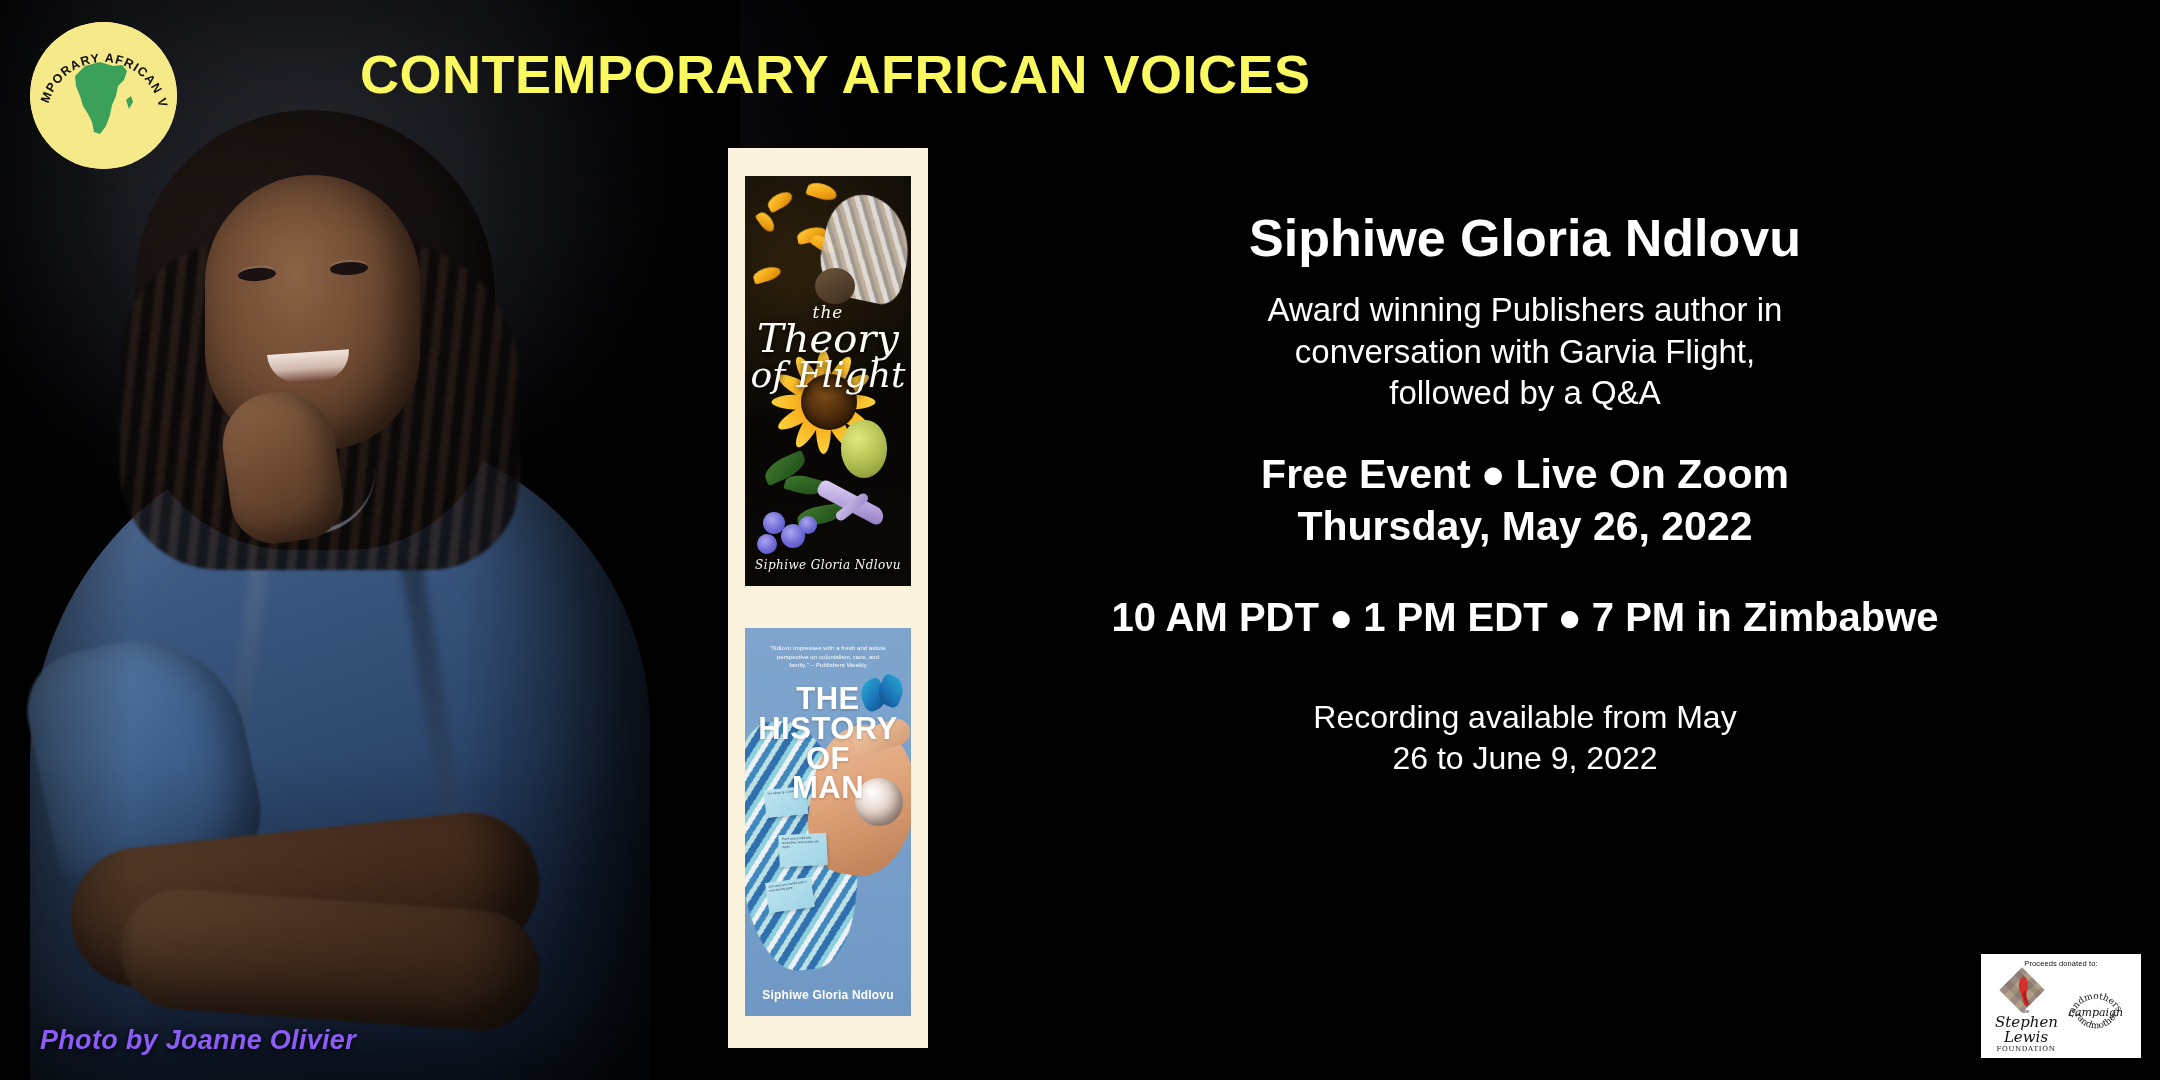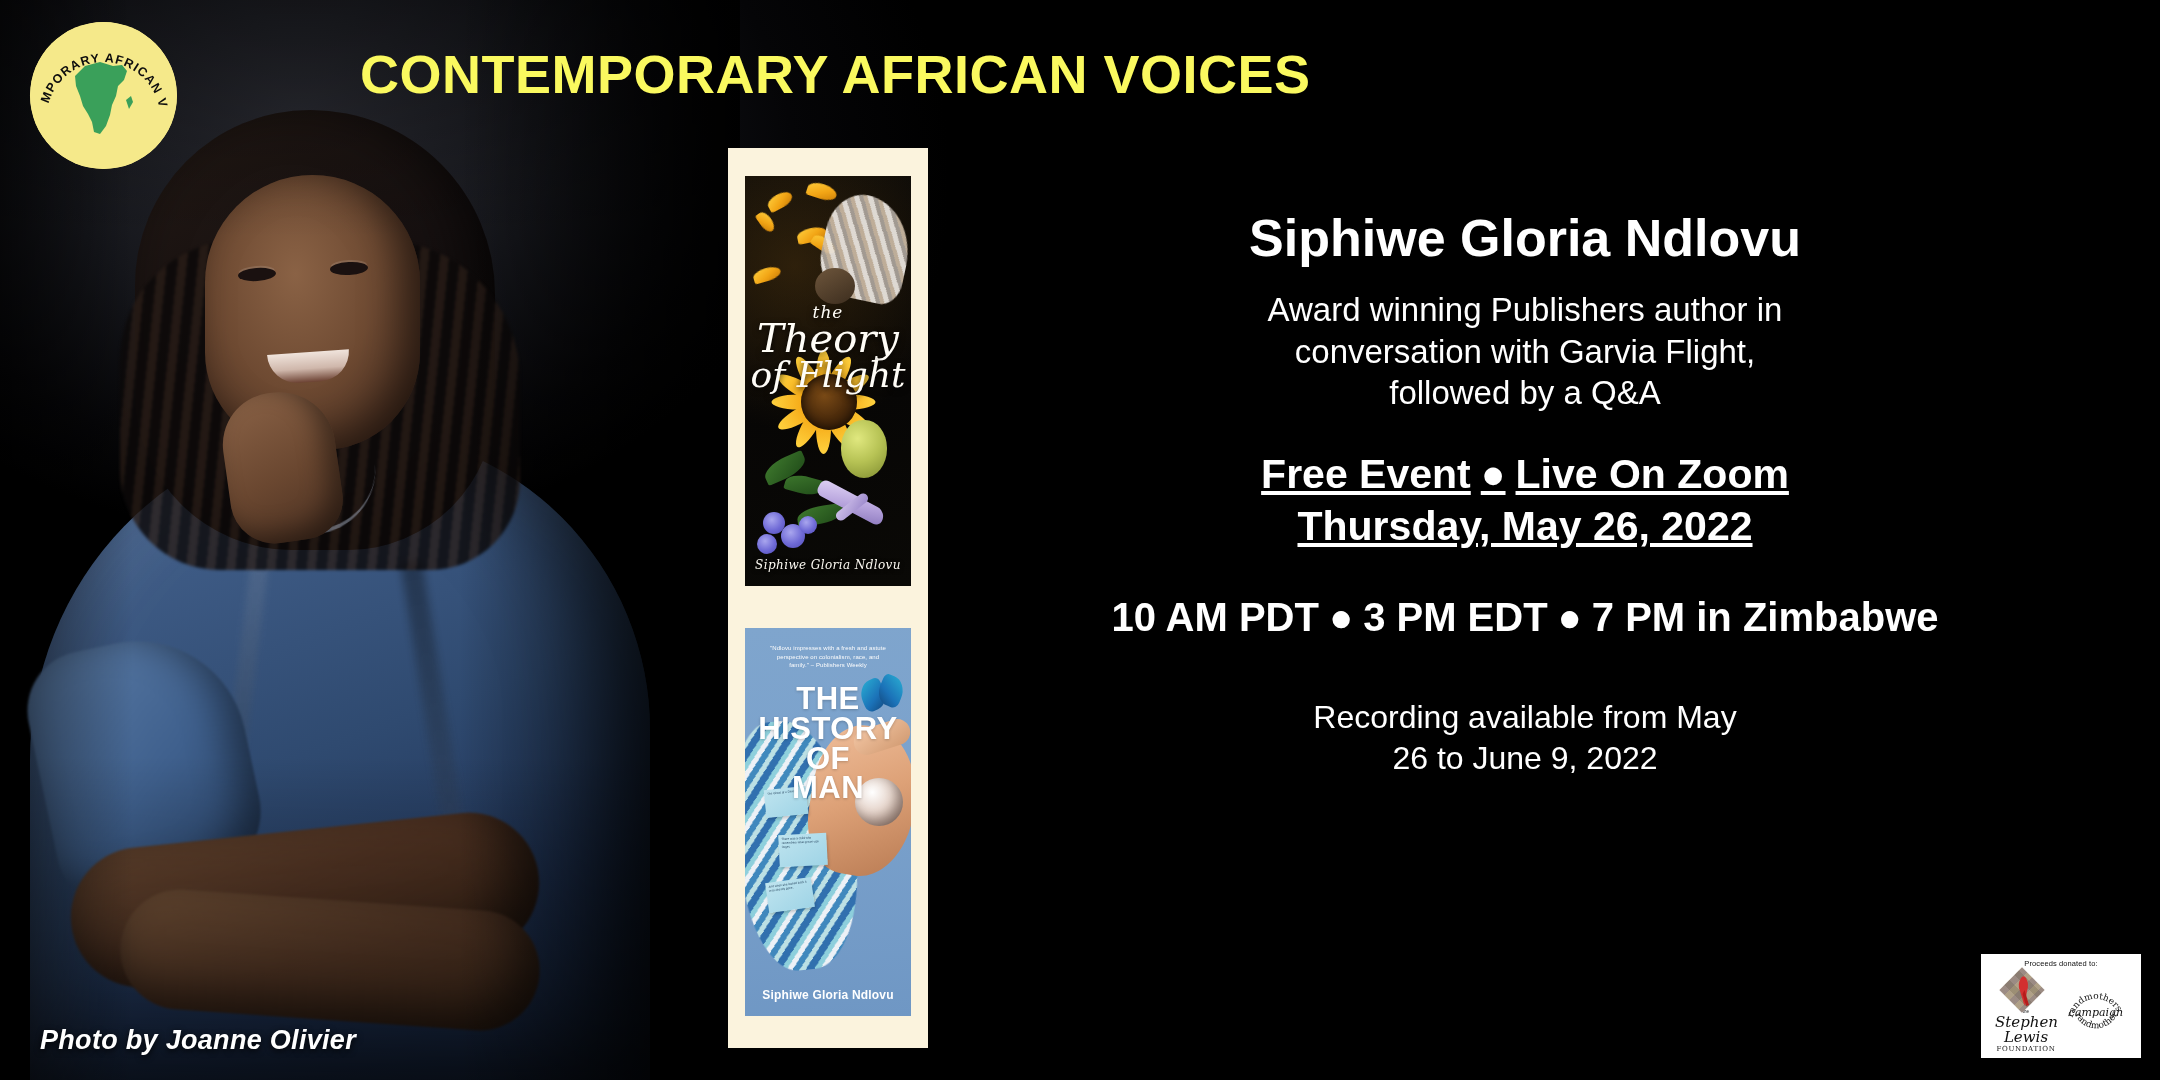--- a/index.html
+++ b/index.html
@@ -467,41 +467,40 @@
     font-size: 33px;
     line-height: 1.26;
     font-weight: normal;
     margin-bottom: 34px;
   }
   .event-lines {
     font-size: 41px;
     font-weight: bold;
     line-height: 1.28;
     margin-bottom: 40px;
-    text-decoration: underline;
   }
   .times-line {
     font-size: 40px;
     font-weight: bold;
     line-height: 1.2;
     margin-bottom: 56px;
   }
   .recording {
     font-size: 32px;
     line-height: 1.3;
     font-weight: normal;
   }
   .bullet-sep { padding: 0 10px; }
 
   
   .photo-credit {
     position: absolute;
     left: 40px;
     bottom: 24px;
-    color: #ffffff;
+    color: #8b5cf6;
     font-size: 27px;
     font-style: italic;
     font-weight: bold;
     text-shadow: 0 2px 6px rgba(0,0,0,.9);
     letter-spacing: .3px;
   }
 
   
   .sponsors {
     position: absolute;
@@ -695,21 +694,21 @@
     </div>
 
     <div class="event-lines">
       <div>
         <span>Free Event</span><span class="bullet-sep">●</span><span>Live On Zoom</span>
       </div>
       <div>Thursday, May 26, 2022</div>
     </div>
 
     <div class="times-line">
-      <span>10 AM PDT</span><span class="bullet-sep">●</span><span>3 PM EDT</span><span class="bullet-sep">●</span><span>7 PM in Zimbabwe</span>
+      <span>10 AM PDT</span><span class="bullet-sep">●</span><span>1 PM EDT</span><span class="bullet-sep">●</span><span>7 PM in Zimbabwe</span>
     </div>
 
     <div class="recording">
       <div>Recording available from May</div>
       <div>26 to June 9, 2022</div>
     </div>
   </div>
 
   <div class="photo-credit">Photo by Joanne Olivier</div>
 

